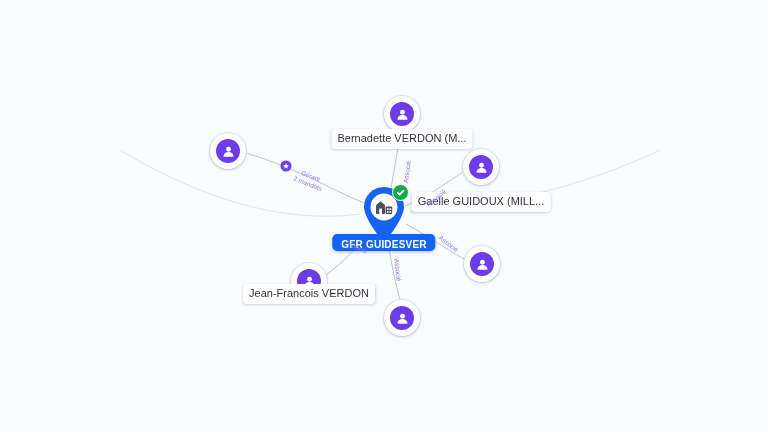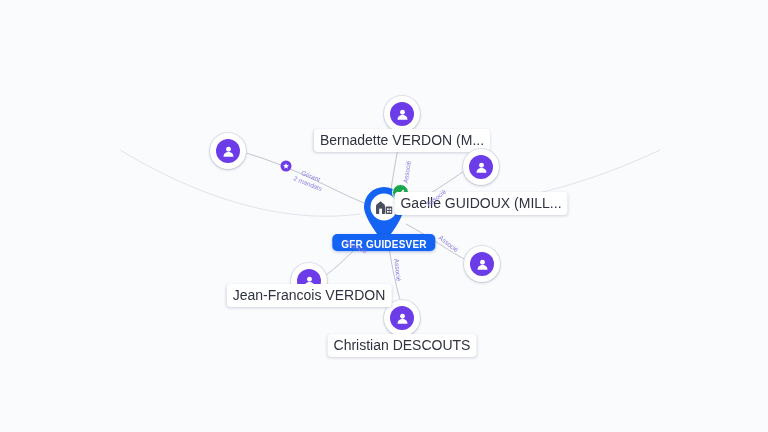--- a/index.html
+++ b/index.html
@@ -49,21 +49,21 @@
     align-items: center;
     justify-content: center;
   }
   .person-disc svg { display: block; }
 
   .node-label {
     position: absolute;
     transform: translate(-50%, 0);
     background: #ffffff;
     color: #2f3240;
-    font-size: 14px;
+    font-size: 11px;
     line-height: 1;
     padding: 4px 6px 5px 6px;
     border-radius: 4px;
     white-space: nowrap;
     box-shadow: 0 1px 3px rgba(40,44,90,0.20);
   }
 
   
   #company-node {
     position: absolute;
@@ -231,21 +231,20 @@
 
   <div class="person-node" style="left:402px; top:318px;">
     <div class="person-halo"></div>
     <div class="person-disc">
       <svg width="13" height="13" viewBox="0 0 14 14" xmlns="http://www.w3.org/2000/svg">
         <circle cx="7" cy="4.6" r="2.6" fill="#ffffff"></circle>
         <path d="M1.7 12.6 C1.7 9.2 4.1 7.6 7 7.6 C9.9 7.6 12.3 9.2 12.3 12.6 Z" fill="#ffffff"></path>
       </svg>
     </div>
   </div>
-  <div class="node-label" style="left:402px; top:334px;">Christian DESCOUTS</div>
 
   <div class="person-node" style="left:309px; top:281px;">
     <div class="person-halo"></div>
     <div class="person-disc">
       <svg width="13" height="13" viewBox="0 0 14 14" xmlns="http://www.w3.org/2000/svg">
         <circle cx="7" cy="4.6" r="2.6" fill="#ffffff"></circle>
         <path d="M1.7 12.6 C1.7 9.2 4.1 7.6 7 7.6 C9.9 7.6 12.3 9.2 12.3 12.6 Z" fill="#ffffff"></path>
       </svg>
     </div>
   </div>

